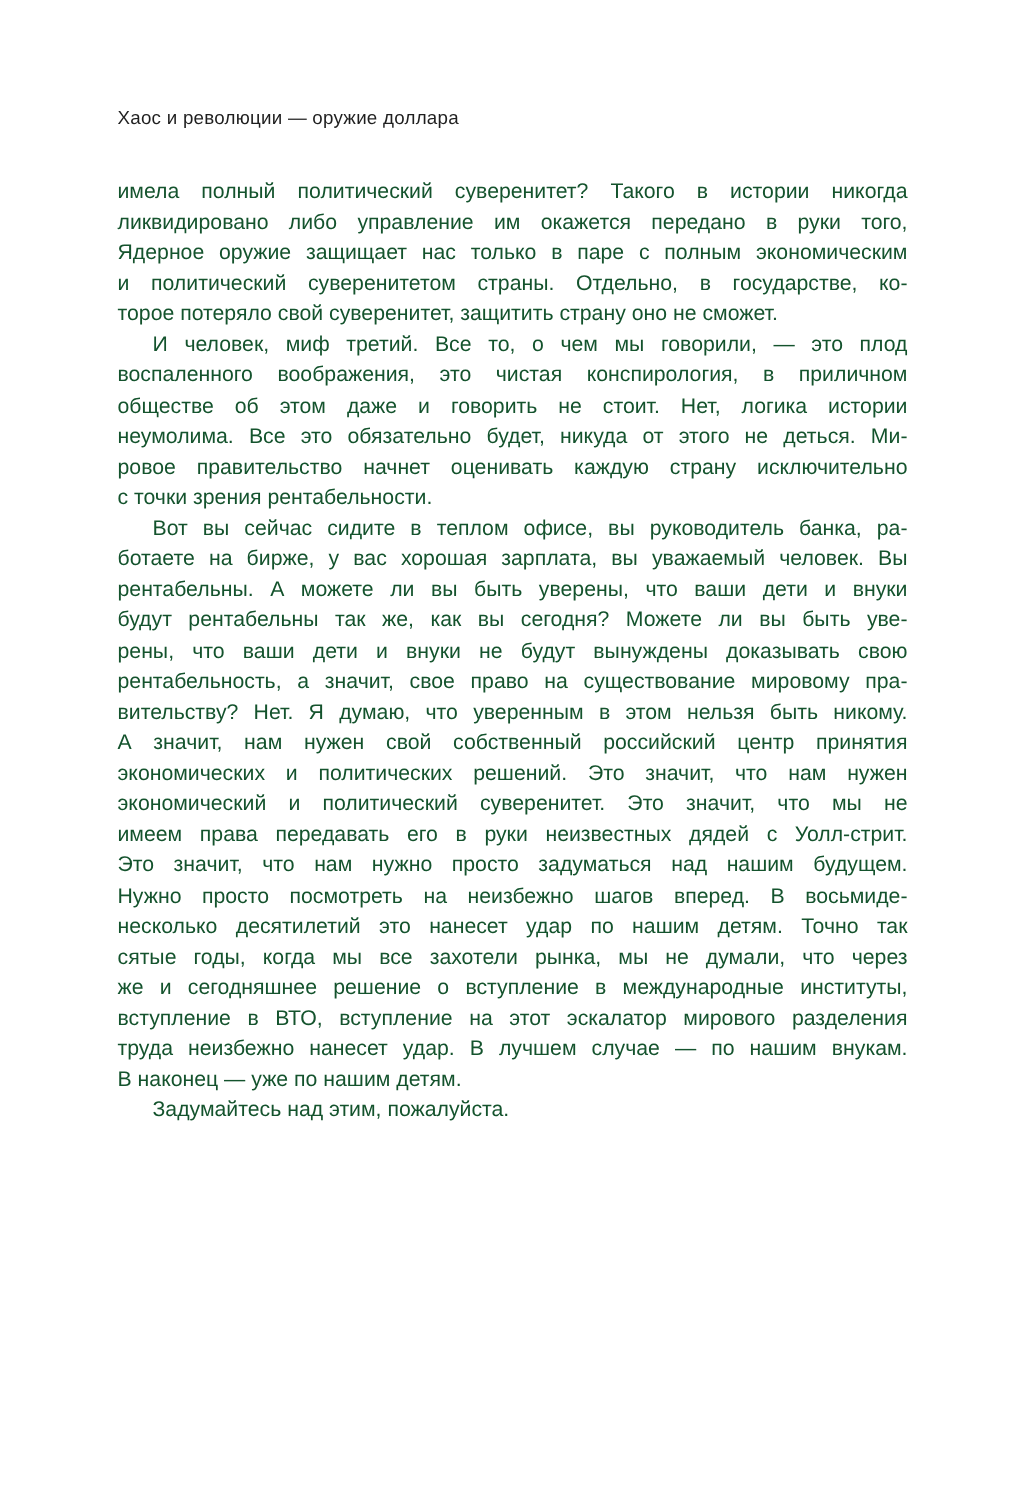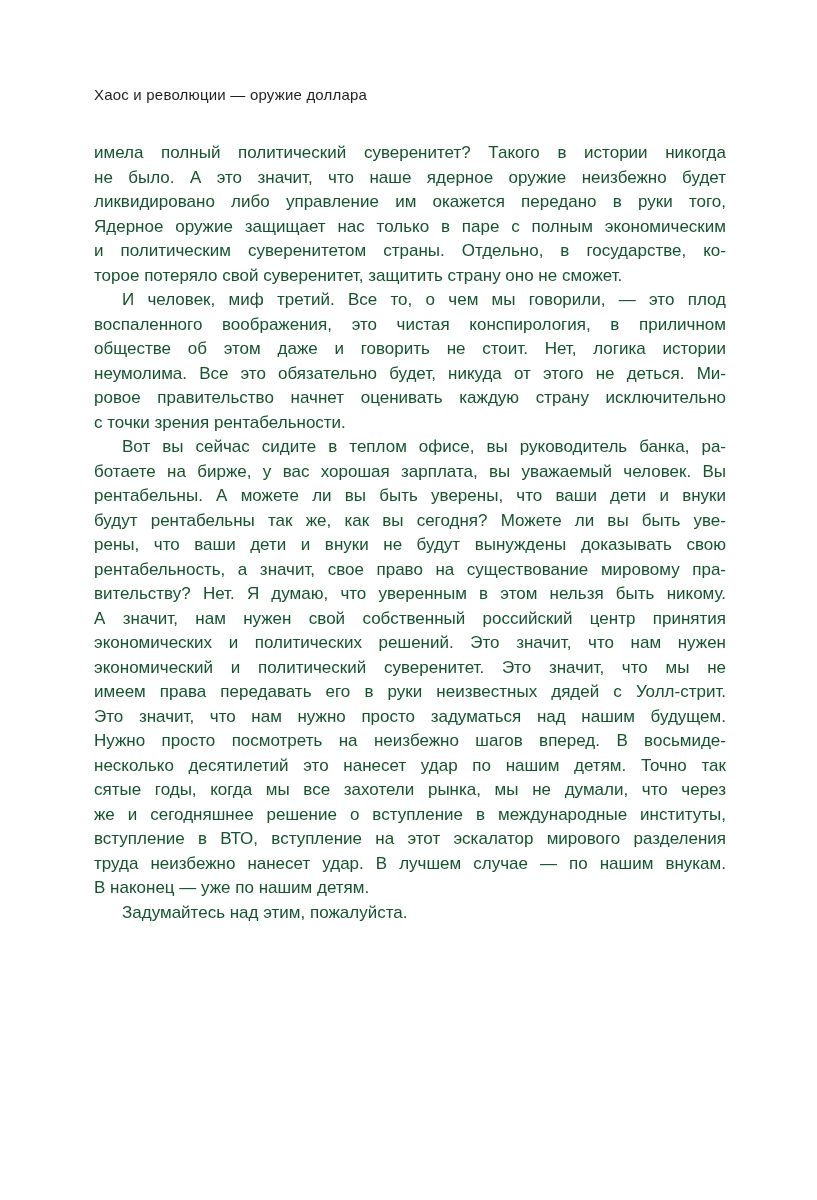--- a/index.html
+++ b/index.html
@@ -50,24 +50,23 @@
   }
 </style>
 </head>
 <body>
 
 <div class="page">
   <div class="running-header">Хаос и революции — оружие доллара</div>
   <div class="body-text">
       <div class="paragraph">
         <div class="line">имела полный политический суверенитет? Такого в истории никогда</div>
-        <div class="line">не было. А это значит, что наше ядерное оружие неизбежно будет</div>
         <div class="line">ликвидировано либо управление им окажется передано в руки того,</div>
         <div class="line">Ядерное оружие защищает нас только в паре с полным экономическим</div>
-        <div class="line">и политическим суверенитетом страны. Отдельно, в государстве, ко-</div>
+        <div class="line">и политический суверенитетом страны. Отдельно, в государстве, ко-</div>
         <div class="line last">торое потеряло свой суверенитет, защитить страну оно не сможет.</div>
       </div>
       <div class="paragraph">
         <div class="line first-indent">И человек, миф третий. Все то, о чем мы говорили, — это плод</div>
         <div class="line">воспаленного воображения, это чистая конспирология, в приличном</div>
         <div class="line">обществе об этом даже и говорить не стоит. Нет, логика истории</div>
         <div class="line">неумолима. Все это обязательно будет, никуда от этого не деться. Ми-</div>
         <div class="line">ровое правительство начнет оценивать каждую страну исключительно</div>
         <div class="line last">с точки зрения рентабельности.</div>
       </div>

